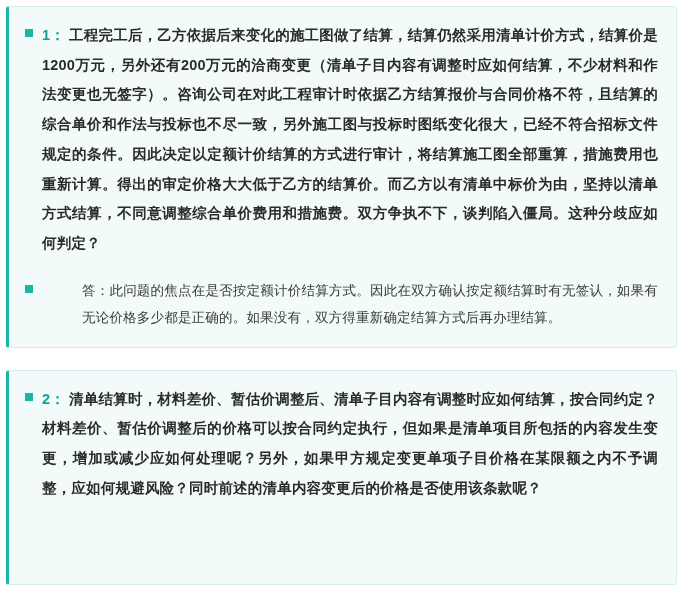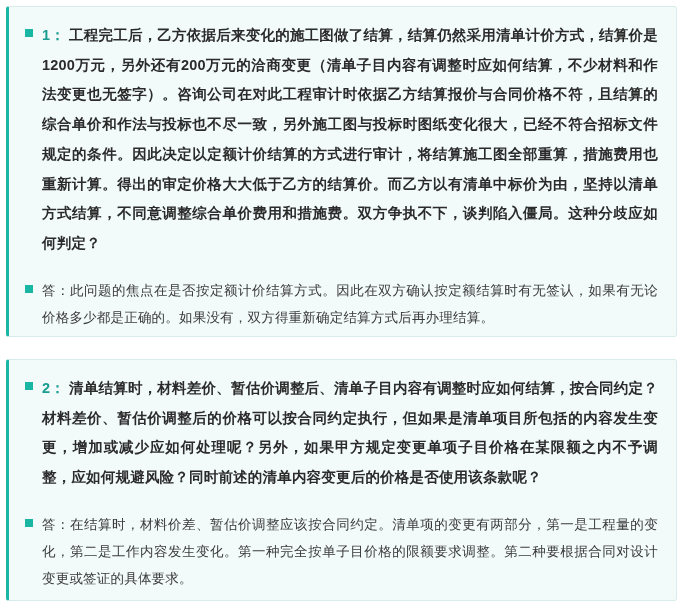--- a/index.html
+++ b/index.html
@@ -32,20 +32,21 @@
   }
   .card-1 { min-height: 318px; }
   .card-2 { min-height: 215px; }
 
   .block {
     display: flex;
     align-items: flex-start;
   }
   .block + .block {
     margin-top: 18px;
+    gap: 40px;
   }
   .bullet {
     width: 8px;
     height: 8px;
     background: #19b5a5;
     flex: 0 0 8px;
     margin-top: 8px;
     margin-right: 9px;
   }
   .body {
@@ -100,22 +101,16 @@
 
   <div class="qa-card card-2">
 
     <div class="block">
       <span class="bullet"></span>
       <div class="body">
         <div class="q-text"><span class="q-num">2：</span><span>清单结算时，材料差价、暂估价调整后、清单子目内容有调整时应如何结算，按合同约定？材料差价、暂估价调整后的价格可以按合同约定执行，但如果是清单项目所包括的内容发生变更，增加或减少应如何处理呢？另外，如果甲方规定变更单项子目价格在某限额之内不予调整，应如何规避风险？同时前述的清单内容变更后的价格是否使用该条款呢？</span></div>
       </div>
     </div>
 
-    <div class="block">
-      <span class="bullet"></span>
-      <div class="body">
-        <div class="a-text"><span class="a-label">答：</span><span>在结算时，材料价差、暂估价调整应该按合同约定。清单项的变更有两部分，第一是工程量的变化，第二是工作内容发生变化。第一种完全按单子目价格的限额要求调整。第二种要根据合同对设计变更或签证的具体要求。</span></div>
-      </div>
-    </div>
 
   </div>
 
 </div>
 
 </body></html>

